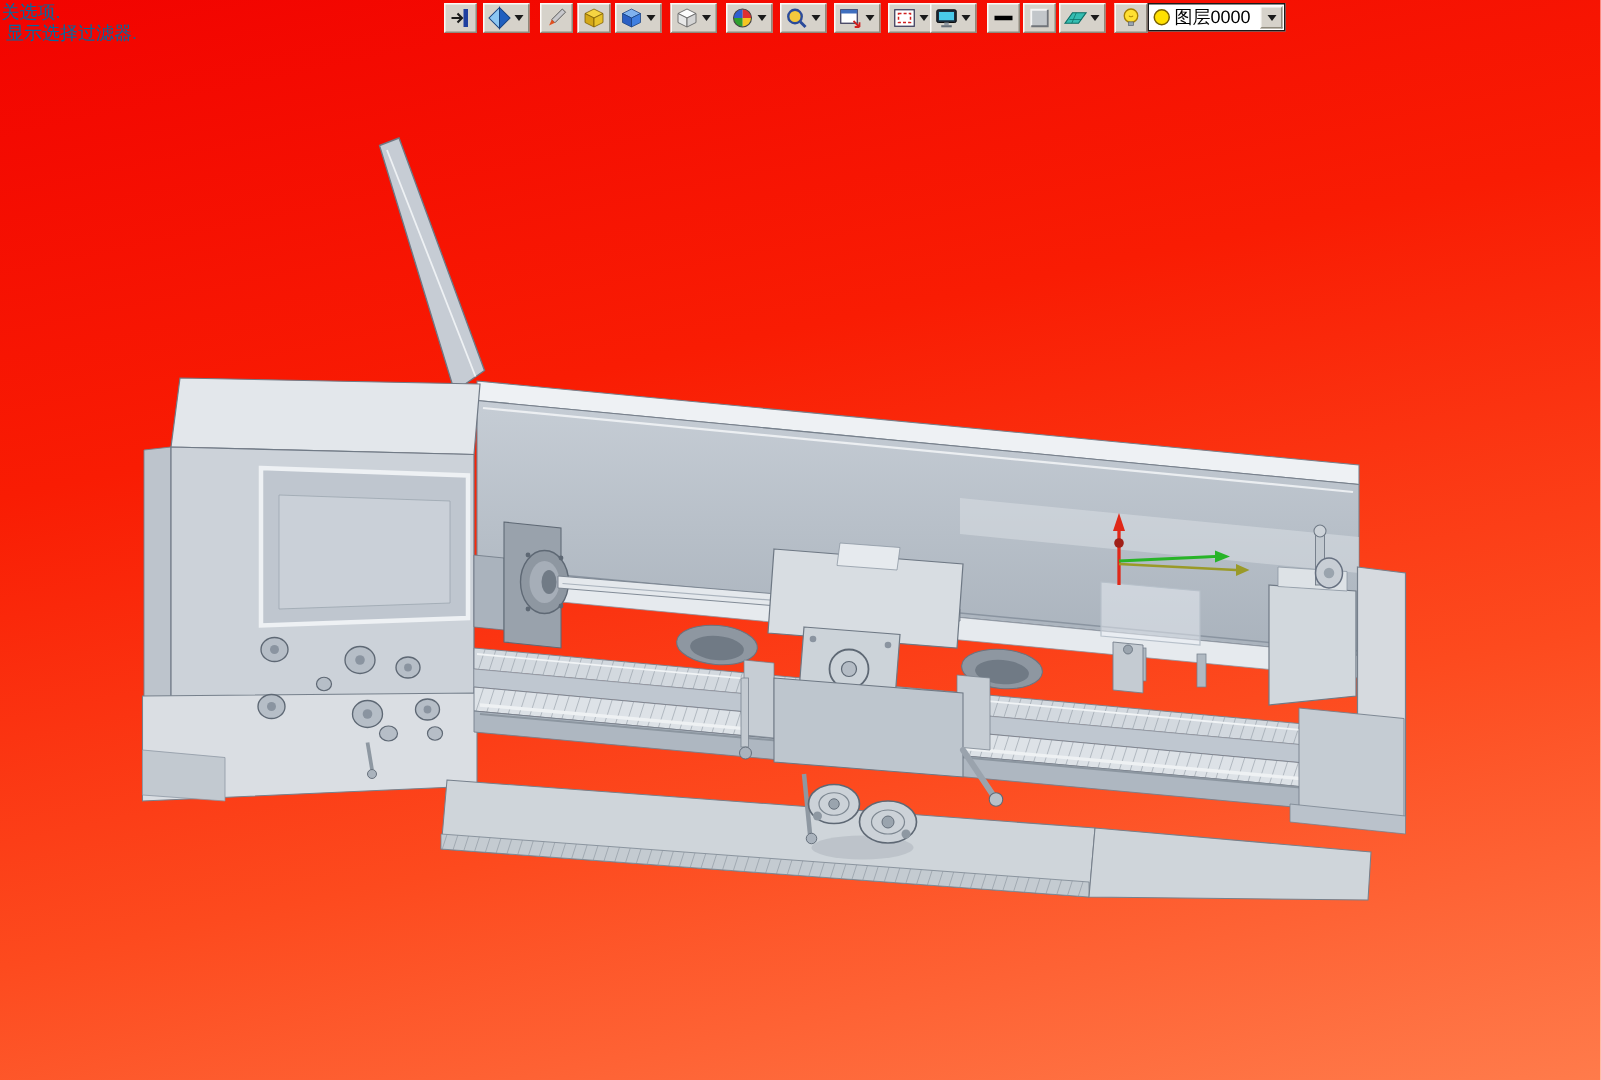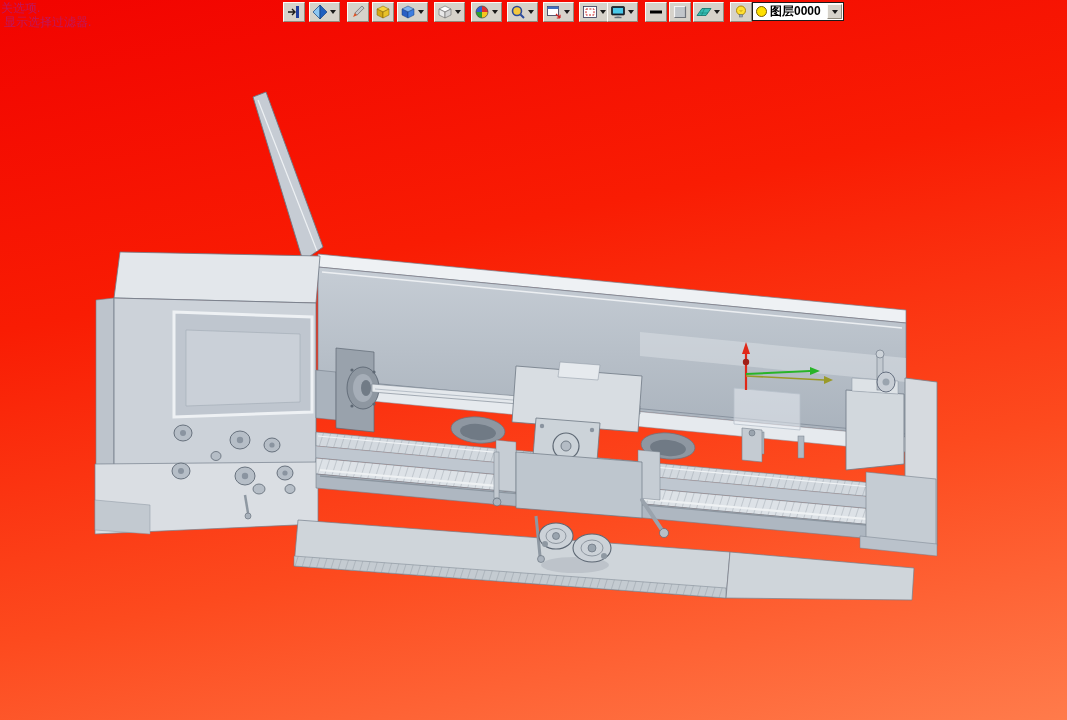--- a/index.html
+++ b/index.html
@@ -1,23 +1,23 @@
 <!DOCTYPE html>
 <html><head>
 <meta charset="utf-8">
 <style>
   html,body{margin:0;padding:0;}
   body{
     width:1067px;height:720px;overflow:hidden;position:relative;
     font-family:"Liberation Sans", sans-serif;
     background:linear-gradient(168deg,#f20300 0%,#f91c03 35%,#fd4a1e 68%,#ff7b4b 100%);
   }
-  .prompt{position:absolute;left:1px;top:1px;z-index:20;color:#be185d;font-size:12px;line-height:14px;}
+  .prompt{position:absolute;left:1px;top:1px;z-index:20;color:#0369a1;font-size:12px;line-height:14px;}
   .prompt div:nth-child(2){margin-left:3px;text-align:center;}
-  .toolbar{position:absolute;left:0;top:0;height:26px;width:935px;z-index:30;font-weight:bold;}
+  .toolbar{position:absolute;left:13px;top:0;height:26px;width:935px;z-index:30;}
   .tbtn{
     position:absolute;top:2px;height:20px;padding:0;margin:0;cursor:default;
     background:#d6d2ca;border:1px solid;border-color:#fbfaf7 #8f8a7d #8f8a7d #fbfaf7;
     display:flex;align-items:center;justify-content:center;box-sizing:border-box;
   }
   .tbtn.narrow{width:22px;}
   .tbtn.wide{width:31px;justify-content:flex-start;padding-left:2px;}
   .chev{width:0;height:0;border-left:3.5px solid transparent;border-right:3.5px solid transparent;
         border-top:4px solid #1a1a1a;margin-left:2px;}
   .layer-combo{

